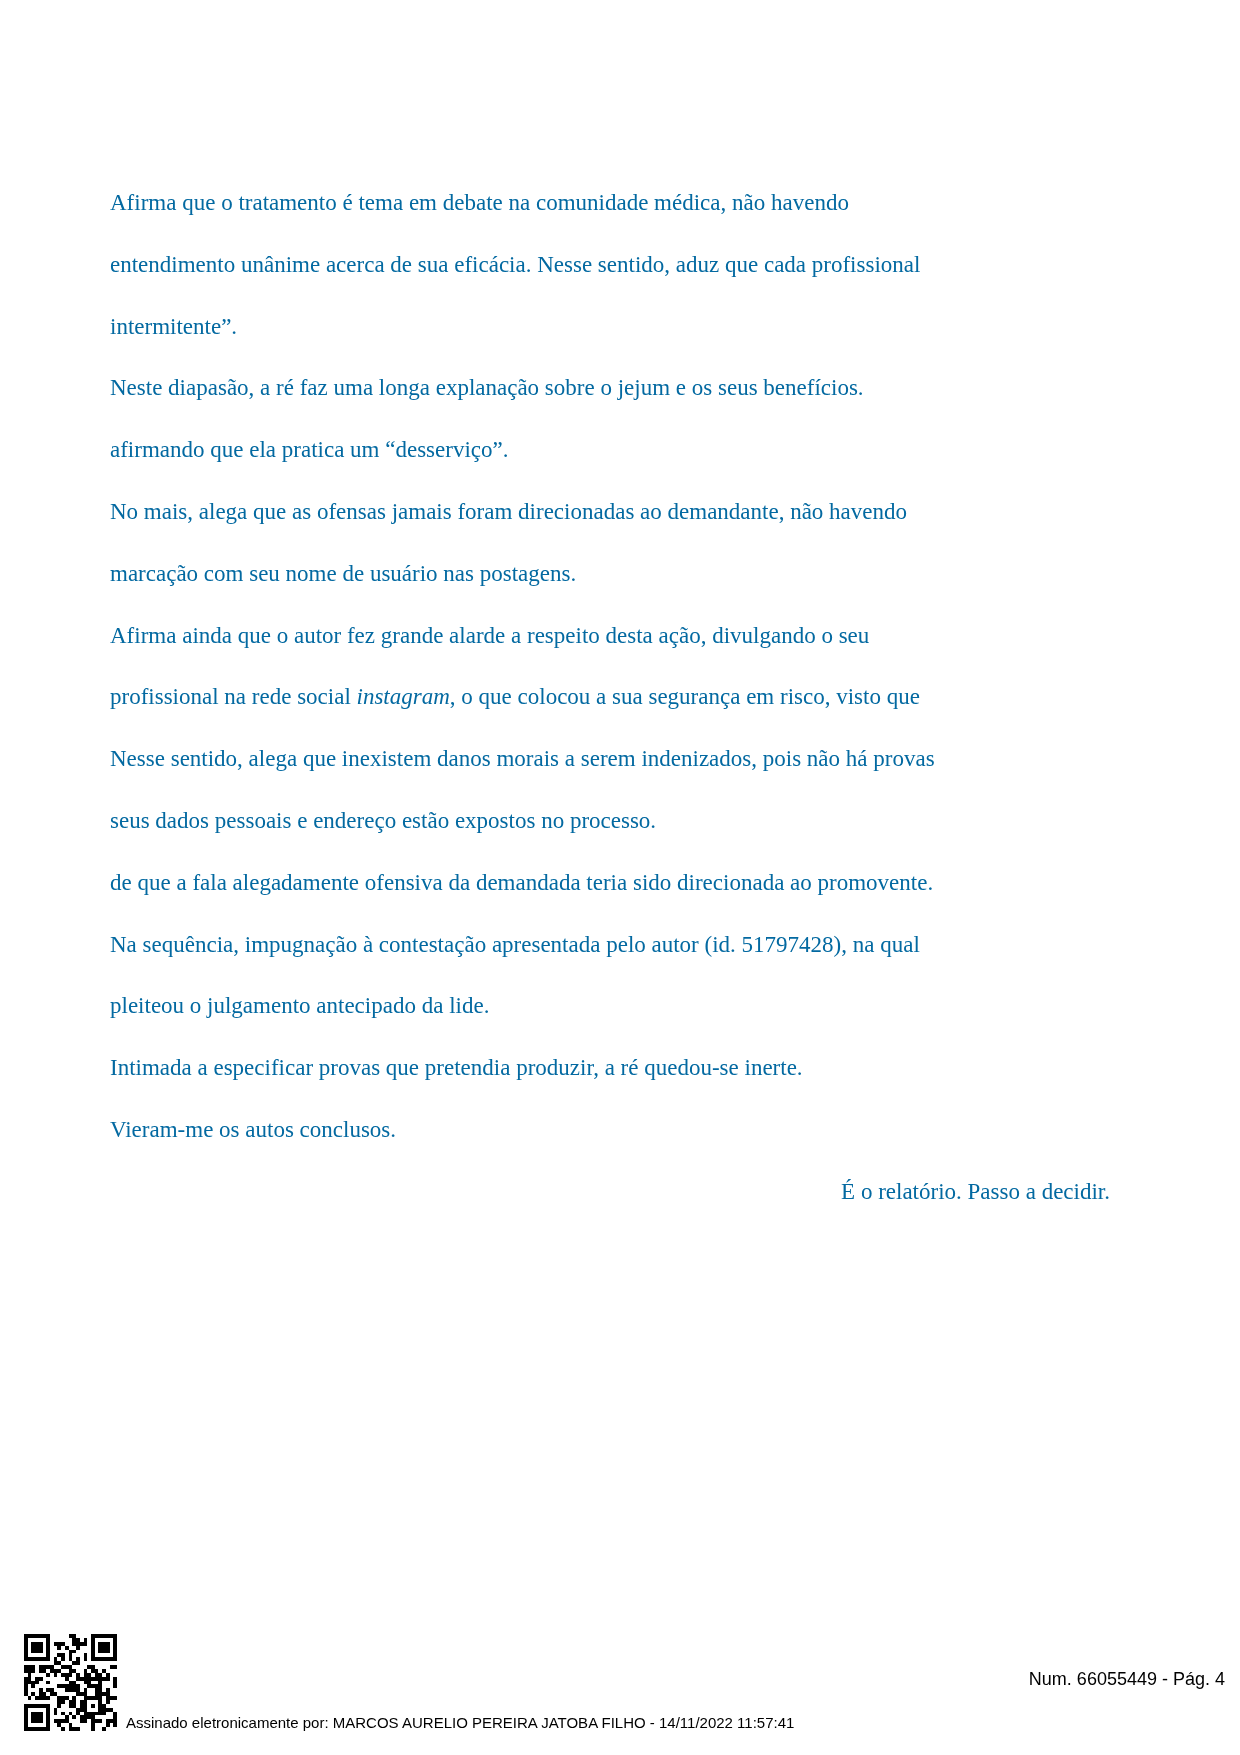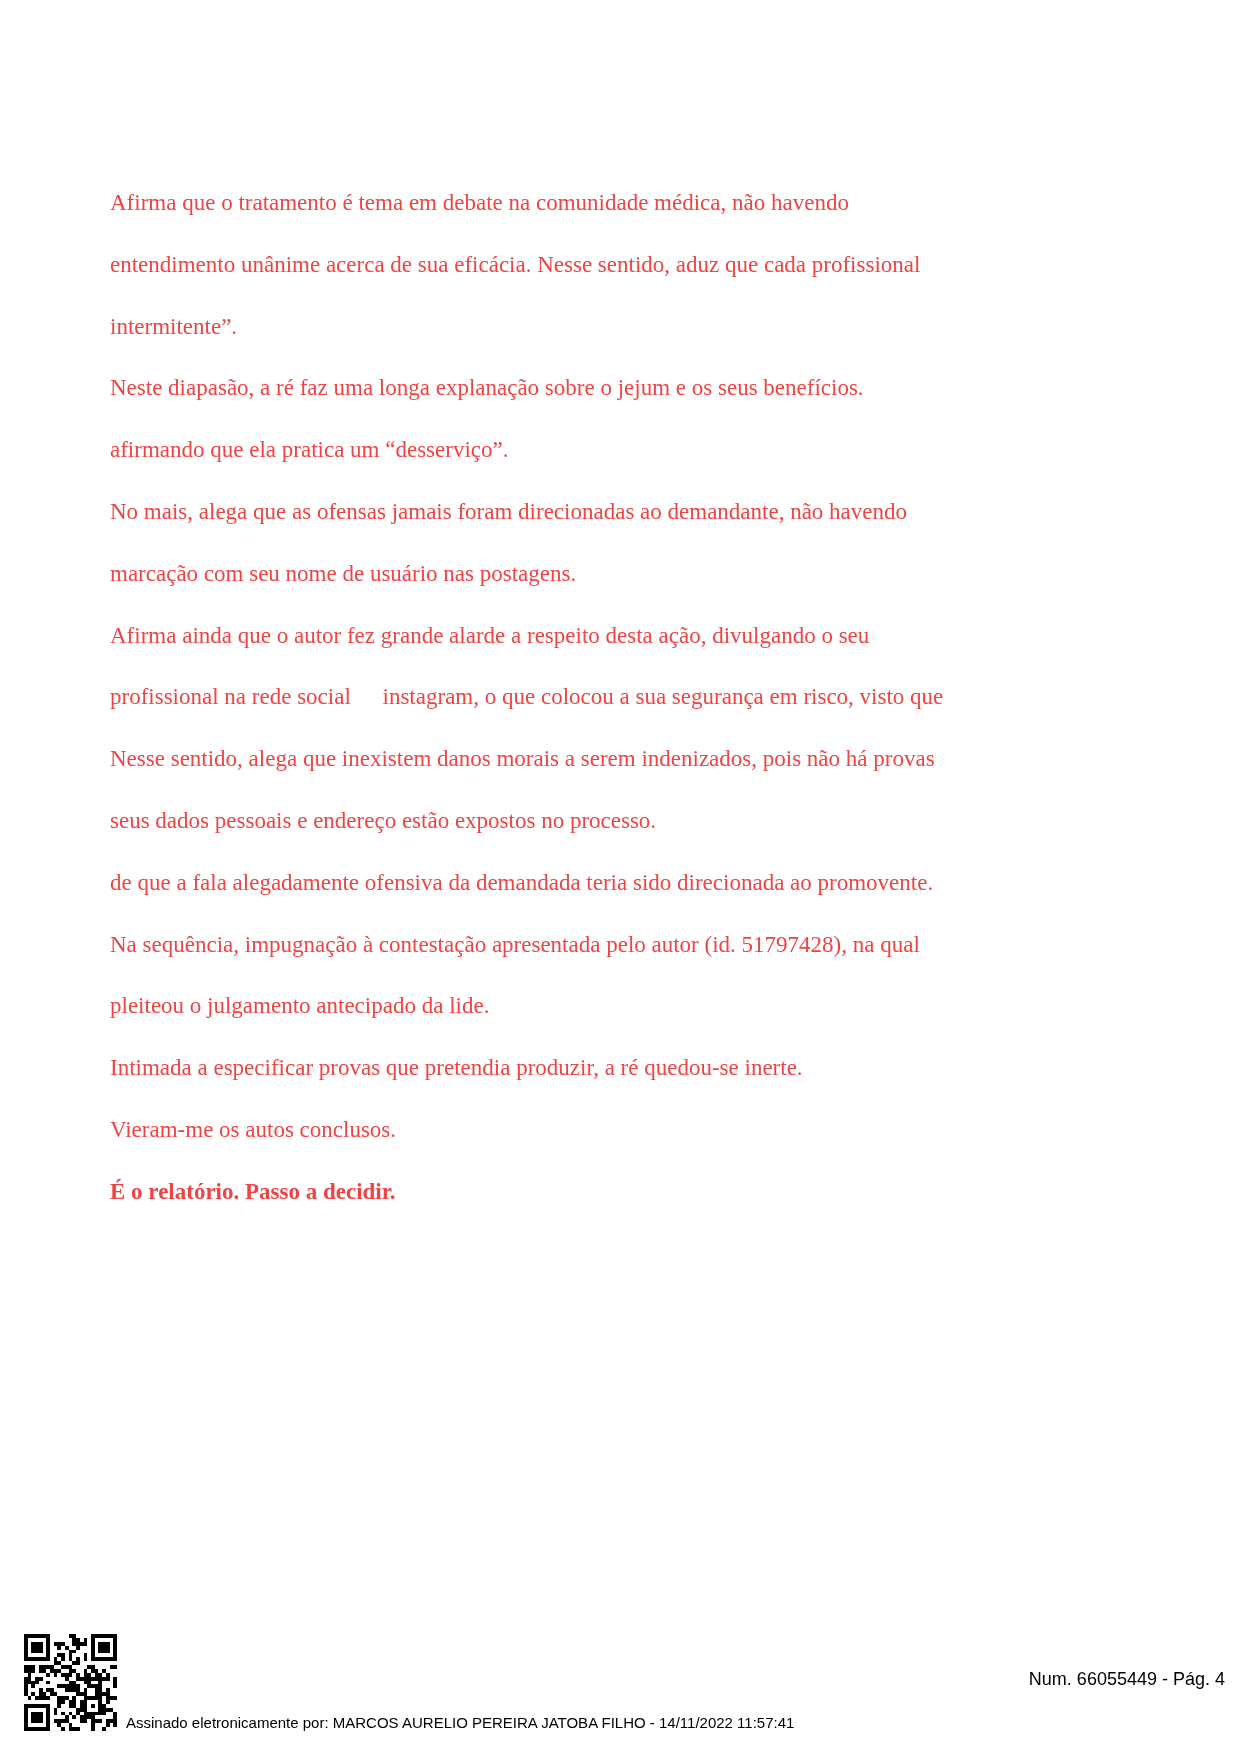--- a/index.html
+++ b/index.html
@@ -16,30 +16,31 @@
     font-family: "Liberation Serif", "DejaVu Serif", serif;
     color: #000000;
   }
   .body-text {
     position: absolute;
     left: 110px;
     top: 172px;
     width: 1000px;
     font-size: 23px;
     line-height: 61.8px;
-    color: #ef4444;
+    color: #0369a1;
   }
   .body-text .line {
     white-space: pre;
   }
   .body-text .line.bold {
-    font-weight: bold;
+    font-weight: normal;
+    text-align: right;
   }
   .body-text .italic {
-    margin-left: 26px;
+    font-style: italic;
   }
   .footer {
     position: absolute;
     left: 0;
     top: 1600px;
     width: 1240px;
     height: 155px;
     font-family: "Liberation Sans", "DejaVu Sans", sans-serif;
     color: #000000;
   }

